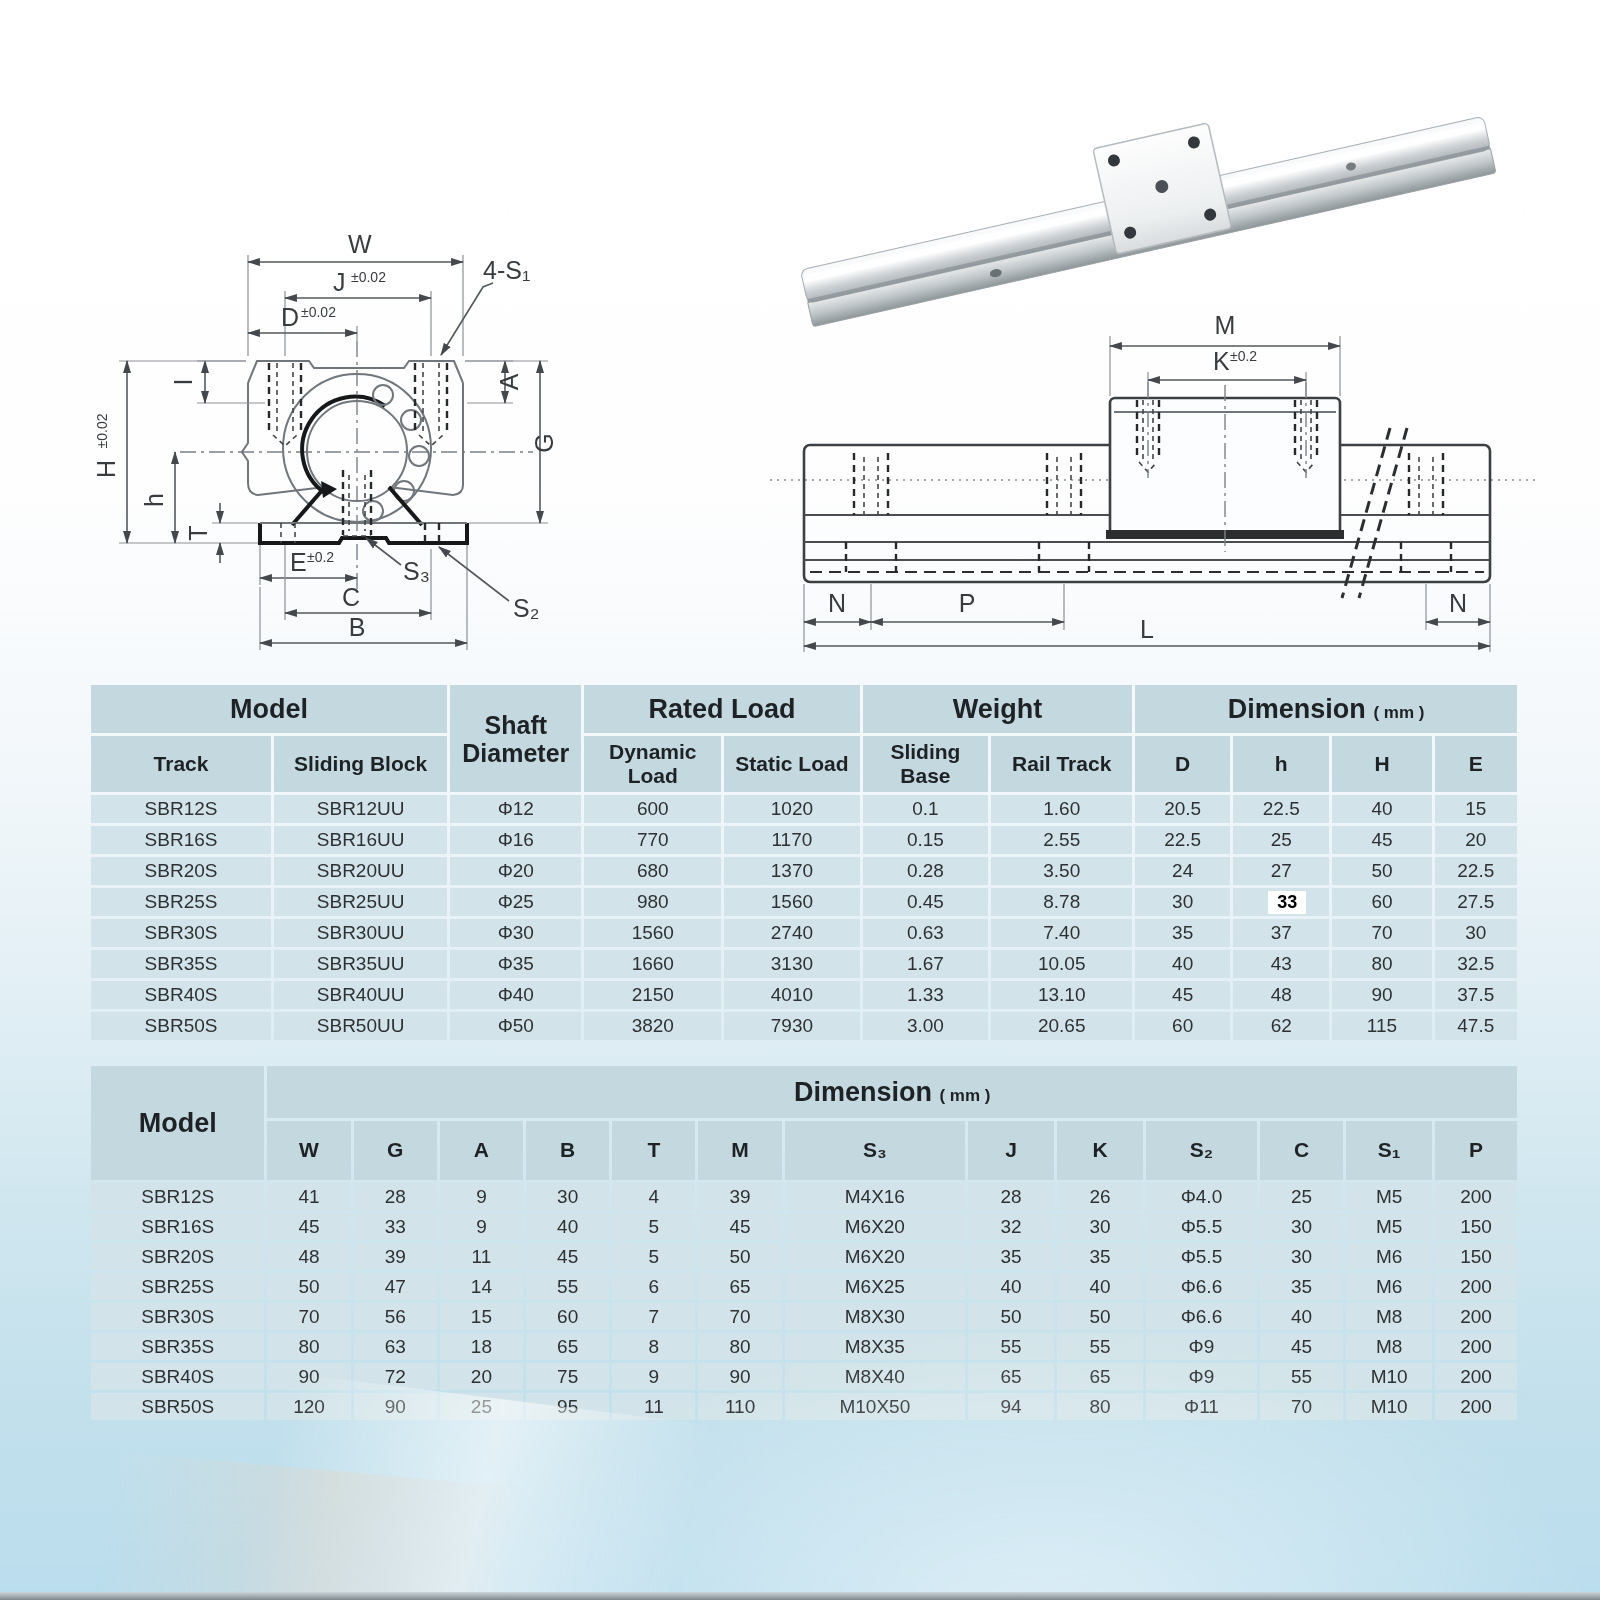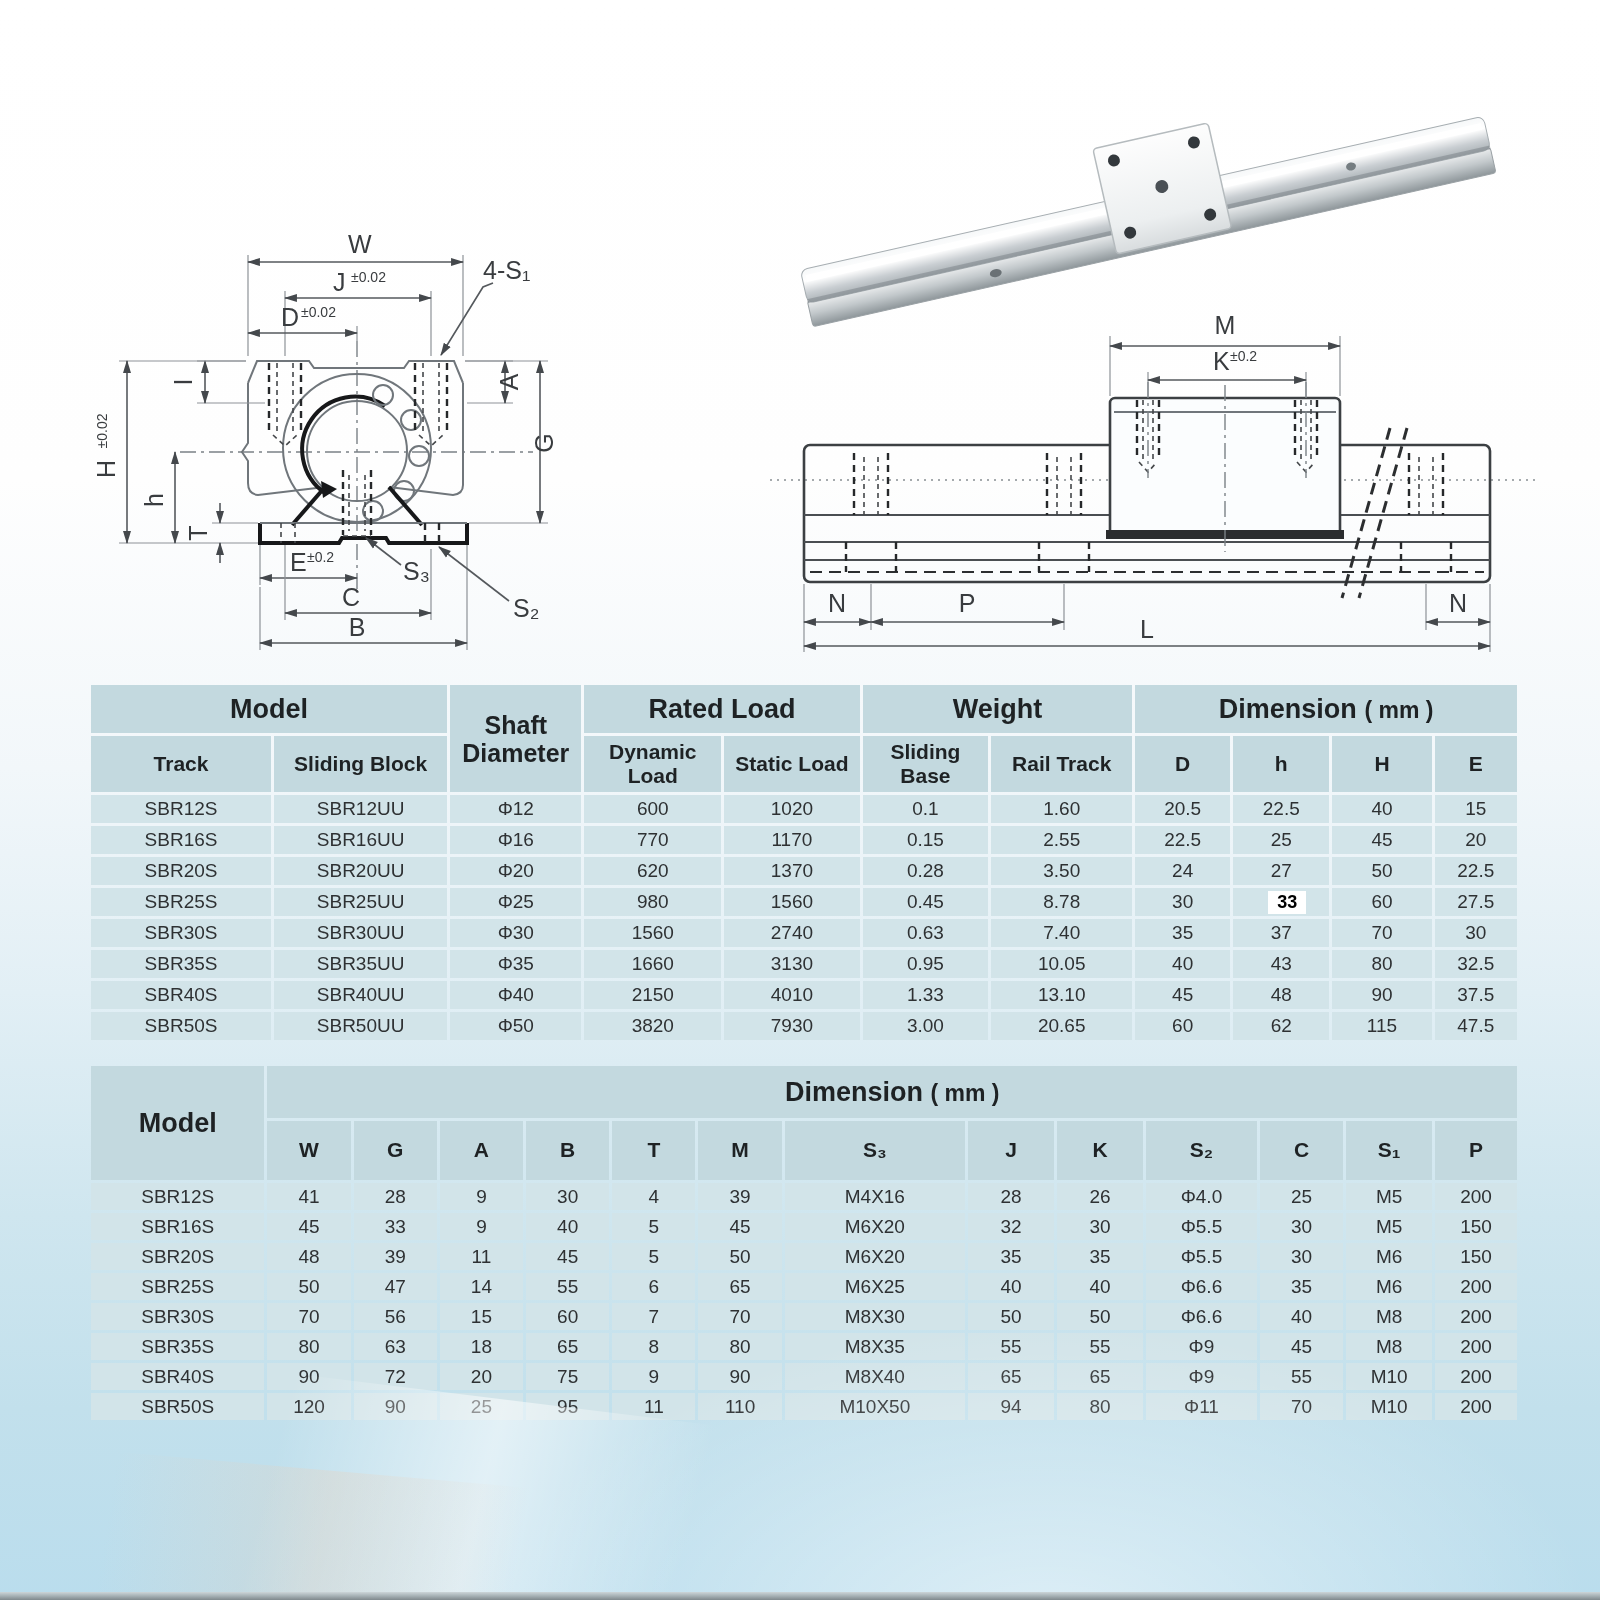--- a/index.html
+++ b/index.html
@@ -28,21 +28,21 @@
   table.spec td { background:#d2e4e9; font-size:19px; color:#2e3133; }
   .t1 { left:88px; top:682px; width:1432px; }
   .t2 { left:88px; top:1063px; width:1432px; }
   th.group { font-size:27px; font-weight:700; height:48px; }
   .t2 th.group { height:52px; }
   th.sub { font-size:21px; font-weight:700; height:56px; line-height:1.15; }
   .t2 th.sub { height:59px; }
   th.rowspan-head { font-size:25px; font-weight:700; line-height:1.12; }
   .t1 td { height:28px; }
   .t2 td { height:27px; }
-  .unit-small { font-size:23px; font-weight:700; }
+  .unit-small { font-size:17px; font-weight:700; }
   td .patch { display:inline-block; background:#ffffff; color:#000;
     font-weight:700; font-size:18px; padding:1px 9px; transform:translateX(6px); }
 
   
   .drawing { position:absolute; }
   svg text { font-family:"Liberation Sans","DejaVu Sans",sans-serif; fill:#393c3f; }
   .dim-letter { font-size:25px; }
   .dim-tol { font-size:14px; }
   .outline { stroke:#70767b; stroke-width:2; fill:none; }
   .thick { stroke:#17181a; stroke-width:4; fill:none; }
@@ -368,21 +368,21 @@
           <td>2.55</td>
           <td>22.5</td>
           <td>25</td>
           <td>45</td>
           <td>20</td>
         </tr>
         <tr>
           <td>SBR20S</td>
           <td>SBR20UU</td>
           <td>Φ20</td>
-          <td>620</td>
+          <td>680</td>
           <td>1370</td>
           <td>0.28</td>
           <td>3.50</td>
           <td>24</td>
           <td>27</td>
           <td>50</td>
           <td>22.5</td>
         </tr>
         <tr>
           <td>SBR25S</td>
@@ -409,21 +409,21 @@
           <td>37</td>
           <td>70</td>
           <td>30</td>
         </tr>
         <tr>
           <td>SBR35S</td>
           <td>SBR35UU</td>
           <td>Φ35</td>
           <td>1660</td>
           <td>3130</td>
-          <td>0.95</td>
+          <td>1.67</td>
           <td>10.05</td>
           <td>40</td>
           <td>43</td>
           <td>80</td>
           <td>32.5</td>
         </tr>
         <tr>
           <td>SBR40S</td>
           <td>SBR40UU</td>
           <td>Φ40</td>

